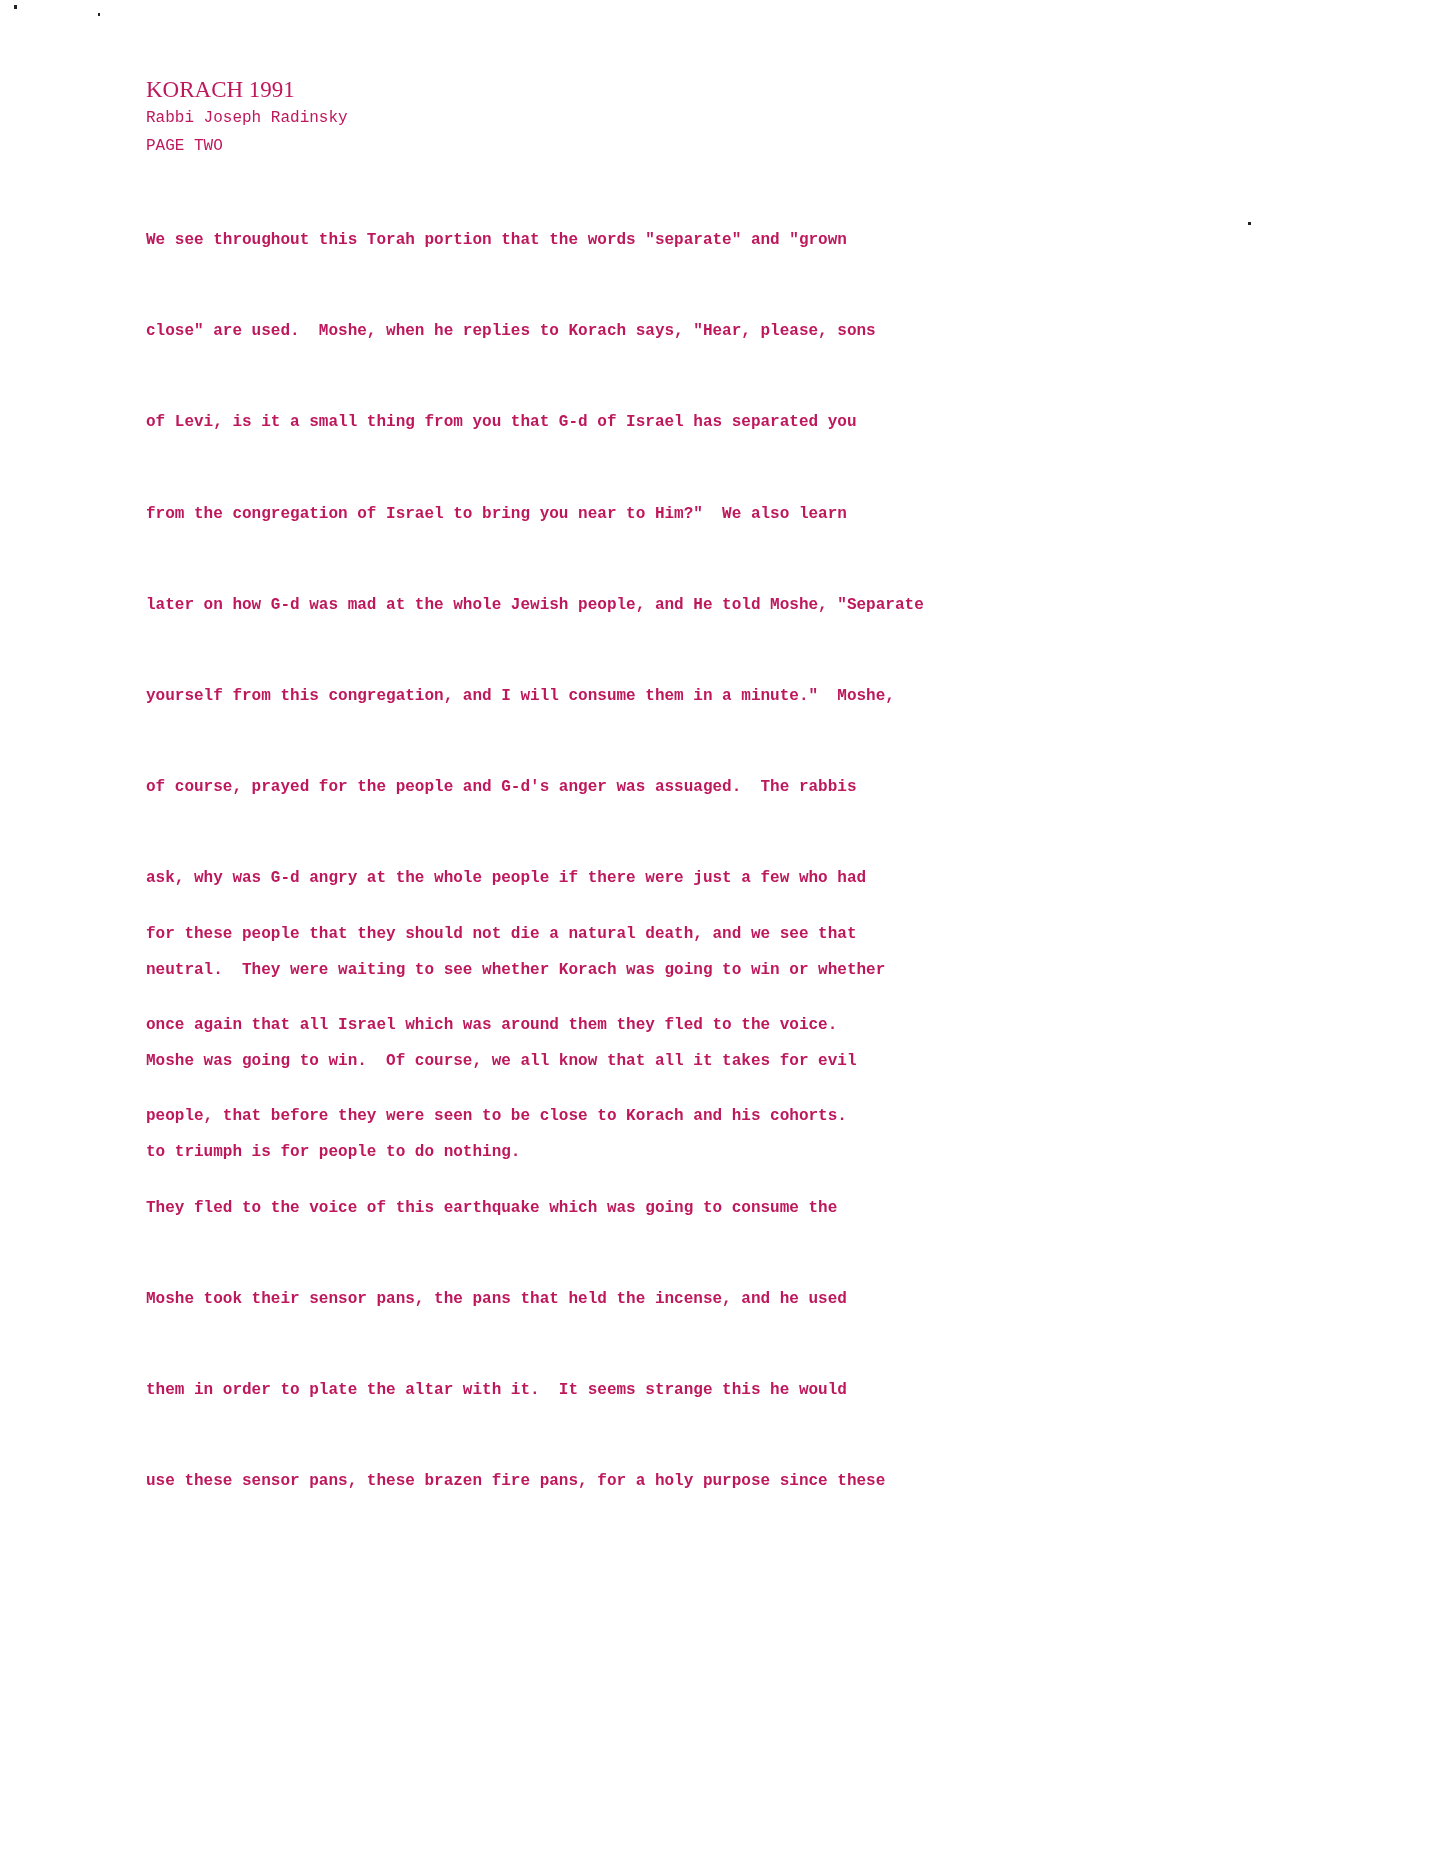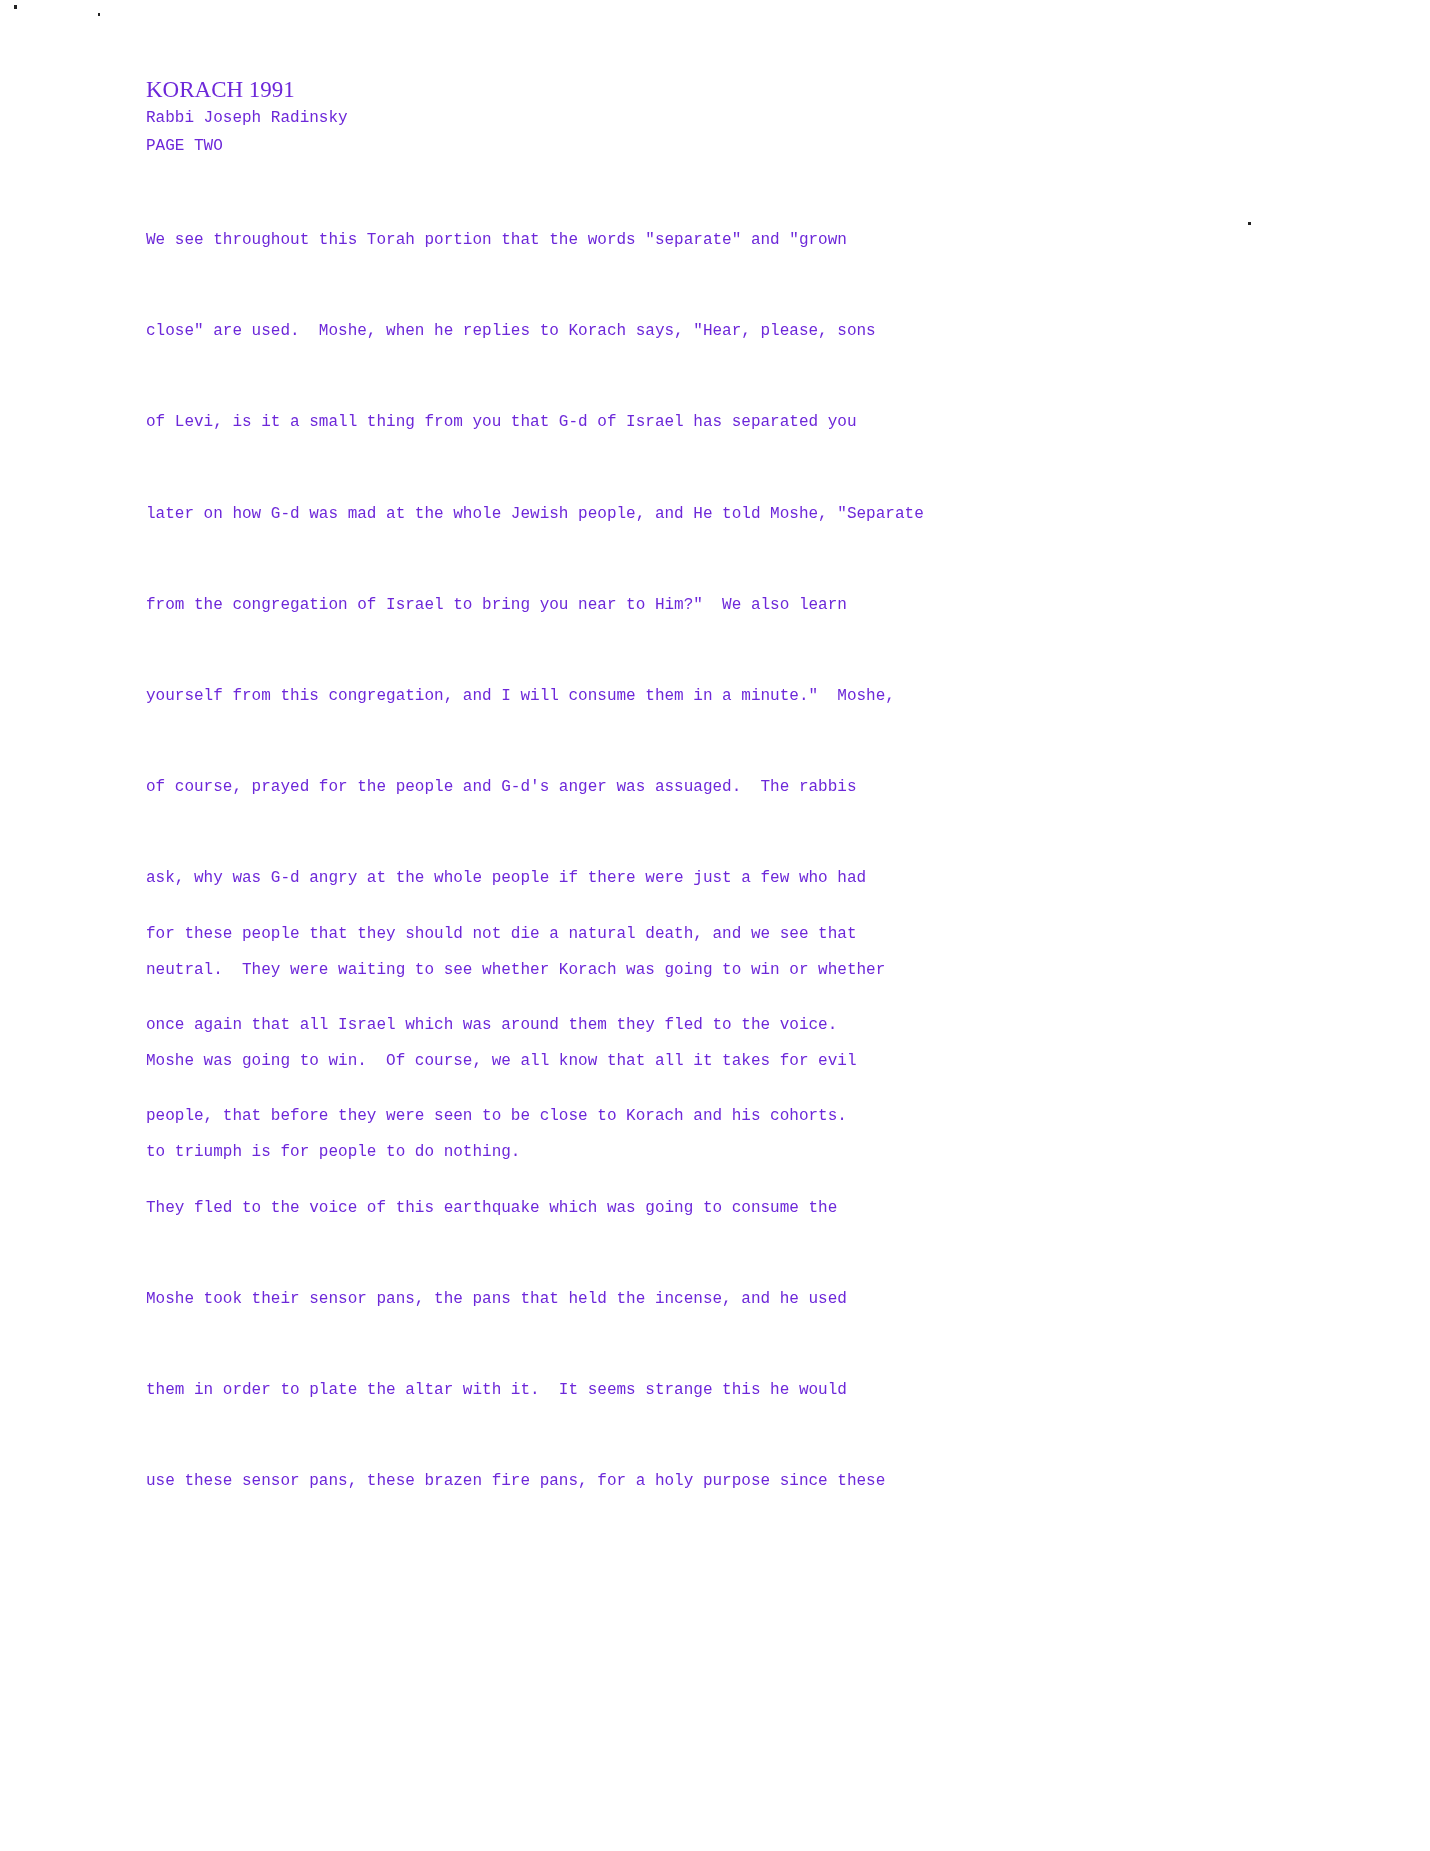--- a/index.html
+++ b/index.html
@@ -1,23 +1,23 @@
 <!DOCTYPE html>
 <html><head>
 <meta charset="utf-8">
 <style>
   html, body { margin: 0; padding: 0; background: #ffffff; }
   body { width: 1430px; height: 1851px; position: relative; overflow: hidden; }
-  .page { position: absolute; left: 0; top: 0; width: 1430px; height: 1851px; background: #fff; color: #6d28d9; }
+  .page { position: absolute; left: 0; top: 0; width: 1430px; height: 1851px; background: #fff; color: #be185d; }
   .mono { font-family: "Liberation Mono", "DejaVu Sans Mono", monospace; font-size: 16px; letter-spacing: 0; white-space: pre; }
   .header { position: absolute; left: 146px; top: 76px; }
   .header .hl { height: 28px; line-height: 28px; display: block; }
   .header .title { font-family: "Liberation Serif", "DejaVu Serif", serif; font-size: 23px; }
   .para { position: absolute; left: 146px; }
-  .para .line { display: block; height: 55.2px; line-height: 55.2px; }
+  .para .line { display: block; height: 55.2px; line-height: 55.2px; font-weight: bold; }
   #para1 { top: 177px; }
   #para2 { top: 871px; }
   .speck { position: absolute; background: #222; width: 3px; height: 4px; }
 </style>
 </head>
 <body>
 
 <div class="page">
   <div class="speck" style="left:14px;top:5px;"></div>
   <div class="speck" style="left:98px;top:13px;width:2px;height:3px;"></div>
@@ -26,22 +26,22 @@
   <div class="header">
     <span class="hl title">KORACH 1991</span>
     <span class="hl mono">Rabbi Joseph Radinsky</span>
     <span class="hl mono">PAGE TWO</span>
   </div>
 
   <div class="para mono" id="para1">
     <span class="line">We see throughout this Torah portion that the words "separate" and "grown</span>
     <span class="line">close" are used.  Moshe, when he replies to Korach says, "Hear, please, sons</span>
     <span class="line">of Levi, is it a small thing from you that G-d of Israel has separated you</span>
+    <span class="line">from the congregation of Israel to bring you near to Him?"  We also learn</span>
     <span class="line">later on how G-d was mad at the whole Jewish people, and He told Moshe, "Separate</span>
-    <span class="line">from the congregation of Israel to bring you near to Him?"  We also learn</span>
     <span class="line">yourself from this congregation, and I will consume them in a minute."  Moshe,</span>
     <span class="line">of course, prayed for the people and G-d's anger was assuaged.  The rabbis</span>
     <span class="line">ask, why was G-d angry at the whole people if there were just a few who had</span>
     <span class="line">neutral.  They were waiting to see whether Korach was going to win or whether</span>
     <span class="line">Moshe was going to win.  Of course, we all know that all it takes for evil</span>
     <span class="line">to triumph is for people to do nothing.</span>
   </div>
 
   <div class="para mono" id="para2">
     <span class="line">for these people that they should not die a natural death, and we see that</span>

